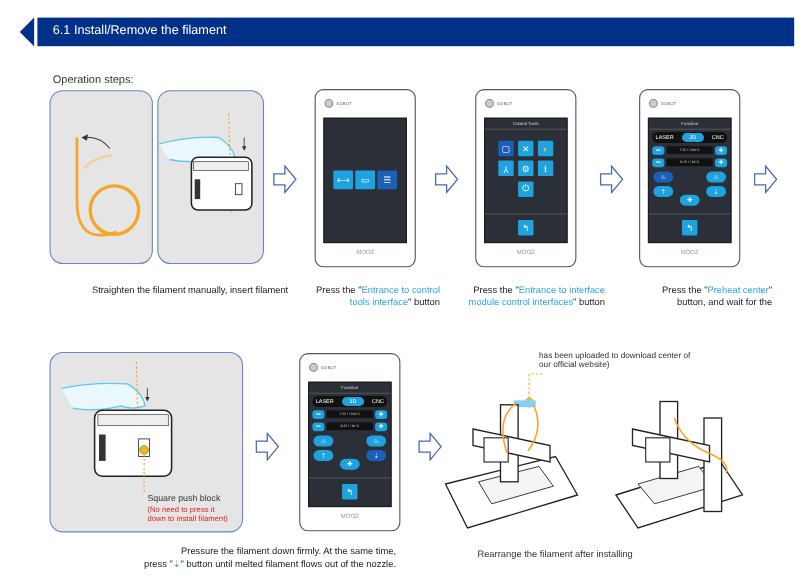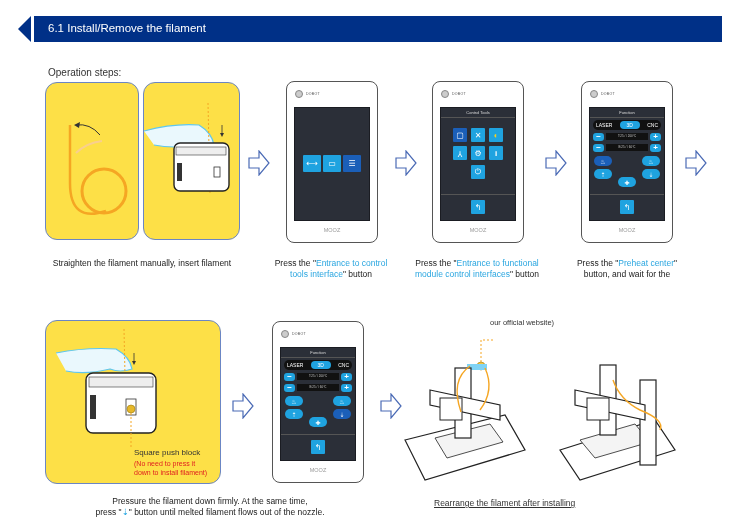--- a/index.html
+++ b/index.html
@@ -7,21 +7,21 @@
   .abs { position: absolute; }
 
   
   .hdr-tri { left: 18px; top: 16px; width: 0; height: 0; border-top: 13px solid transparent; border-bottom: 13px solid transparent; border-right: 13px solid #003087; }
   .hdr-bar { left: 34px; top: 16px; width: 688px; height: 26px; background: #003087; }
   .hdr-title { left: 48px; top: 22px; color: #fff; font-size: 11.5px; }
 
   .op-steps { left: 48px; top: 67px; font-size: 10px; color: #333; }
 
   
-  .card { border: 1.2px solid #6b86c4; border-radius: 12px; background: #fde047; }
+  .card { border: 1.2px solid #6b86c4; border-radius: 12px; background: #e5e5e5; }
 
   
   .arrow { width: 22px; height: 26px; }
 
   
   .phone { border: 1.3px solid #555; border-radius: 8px; background: #fff; }
   .phone .logo { position: absolute; left: 8px; top: 8px; display: flex; align-items: center; gap: 3px; }
   .phone .logo-dot { width: 6px; height: 6px; border-radius: 50%; border: 1px solid #888; background: #ccc; }
   .phone .logo-txt { font-size: 3.5px; color: #555; letter-spacing: .3px; }
   .phone .screen { position: absolute; background: #2b2f38; border: 1px solid #1a1c22; }
@@ -30,21 +30,21 @@
   .tile { position: absolute; background: #1fa3e0; border-radius: 1px; display: flex; align-items: center; justify-content: center; color: #fff; font-size: 8px; }
   .tile.dark { background: #1b5fb8; }
   .pill { position: absolute; background: #1fa3e0; border-radius: 7px; display:flex; align-items:center; justify-content:center; color:#fff; font-size:6px; }
   .pill.dark { background: #1b5fb8; }
   .seg { position: absolute; background: #111; border-radius: 6px; display:flex; align-items:center; justify-content:space-between; padding: 0 3px; box-sizing: border-box; font-size: 5px; color: #fff; }
   .seg .on { background: #1fa3e0; border-radius: 6px; padding: 1px 7px; }
   .pm { position: absolute; background:#1fa3e0; width: 11px; height: 8px; border-radius: 3px; color:#fff; font-size:8px; line-height:8px; text-align:center; font-weight:bold; }
   .tempbox { position: absolute; background:#111; height: 7px; font-size: 3px; color:#ccc; text-align:center; line-height:7px; }
   .divline { position: absolute; left: 0; right: 0; height: 1px; background: #555; }
 
-  .cap { position: absolute; font-size: 8.5px; line-height: 11px; color: #222; text-align: center; }
+  .cap { position: absolute; font-size: 8.5px; line-height: 11px; color: #222; text-align: right; }
   .hl { color: #2aa6e0; }
   .red { color: #e02020; }
 </style>
 </head>
 <body>
 
 <div class="abs hdr-tri"></div>
 <div class="abs hdr-bar"></div>
 <div class="abs hdr-title">6.1 Install/Remove the filament</div>
 
@@ -135,21 +135,21 @@
         <span>⏻</span>
       </div>
     <div class="divline" style="top:86px;"></div>
     <div class="tile" style="left:30px; top:92px; width:14px; height:14px;">
         <span>↰</span>
       </div>
   </div>
   <div class="model" style="top:145px;">MOOZ</div>
 </div>
 <div class="cap" style="left:404px; top:258px; width:146px;">
-  <div><span>Press the "</span><span class="hl">Entrance to functional</span></div>
+  <div><span>Press the "</span><span class="hl">Entrance to interface</span></div>
   <div><span class="hl">module control interfaces</span><span>" button</span></div>
 </div>
 
 <svg class="abs arrow" style="left:545px; top:150px;">
     <polygon points="1,8 11,8 11,1 21,13 11,25 11,18 1,18" fill="#fff" stroke="#4a6ab5" stroke-width="1.2"></polygon>
   </svg>
 
 <div class="abs phone" style="left:581px; top:81px; width:90px; height:160px;">
   <div class="logo">
       <span class="logo-dot"></span>
@@ -266,20 +266,21 @@
       </div>
   </div>
   <div class="model" style="top:145px;">MOOZ</div>
 </div>
 
 <svg class="abs arrow" style="left:380px; top:393px;">
     <polygon points="1,8 11,8 11,1 21,13 11,25 11,18 1,18" fill="#fff" stroke="#4a6ab5" stroke-width="1.2"></polygon>
   </svg>
 
 <div class="abs" style="left:490px; top:318px; width:200px; font-size:7.5px; line-height:9px; color:#333;">
+  <div>has been uploaded to download center of</div>
   <div>our official website)</div>
 </div>
 <svg class="abs" style="left:395px; top:320px;" width="342" height="170">
 
   <path d="M98 20 L86 20 L86 44" stroke="#f5a623" stroke-width="1" stroke-dasharray="2,2" fill="none"></path>
   <circle cx="86" cy="46" r="4" fill="#f5c542" stroke="#9a7a10" stroke-width="0.6"></circle>
   <rect x="72" y="44" width="20" height="6" fill="#7fd3f5"></rect>
 
   <g>
     <polygon points="10,120 110,95 130,130 30,160" fill="#fff" stroke="#222" stroke-width="1.2"></polygon>
@@ -294,13 +295,13 @@
   <g>
     <polygon points="165,130 260,100 280,130 185,160" fill="#fff" stroke="#222" stroke-width="1.2"></polygon>
     <polygon points="185,120 240,104 255,122 200,138" fill="#f4f4f4" stroke="#222" stroke-width="0.8"></polygon>
     <rect x="205" y="45" width="16" height="70" fill="#fff" stroke="#222" stroke-width="1.2"></rect>
     <rect x="245" y="60" width="16" height="85" fill="#fff" stroke="#222" stroke-width="1.2"></rect>
     <polygon points="180,70 250,85 250,100 180,85" fill="#fff" stroke="#222" stroke-width="1.2"></polygon>
     <rect x="192" y="78" width="22" height="22" fill="#fff" stroke="#222" stroke-width="1"></rect>
     <path d="M218 60 Q225 80 245 90 Q270 100 265 110" stroke="#f5a623" stroke-width="1.4" fill="none"></path>
   </g>
 </svg>
-<div class="abs" style="left:434px; top:498px; font-size:8.5px; color:#333;text-decoration:underline;">Rearrange the filament after installing</div>
+<div class="abs" style="left:434px; top:498px; font-size:8.5px; color:#333;">Rearrange the filament after installing</div>
 
 </body></html>

